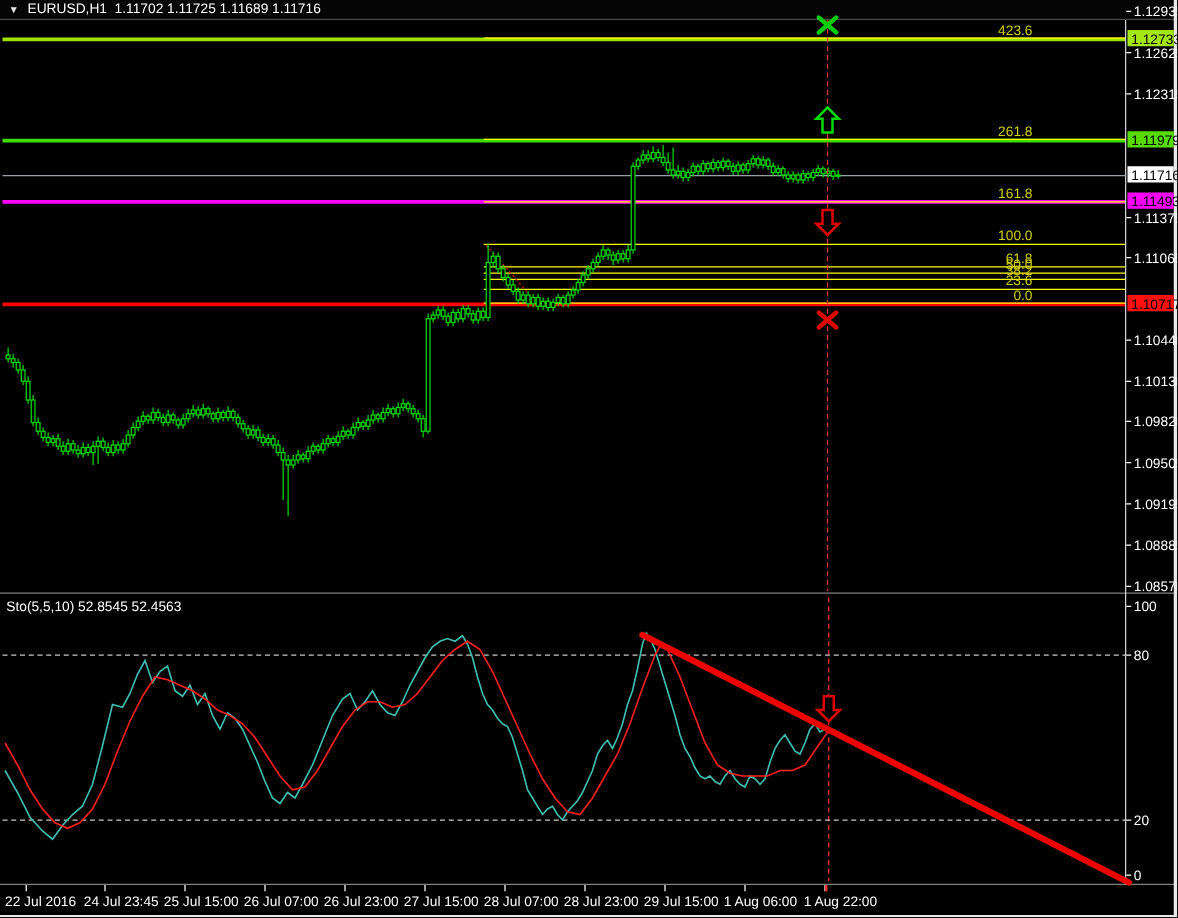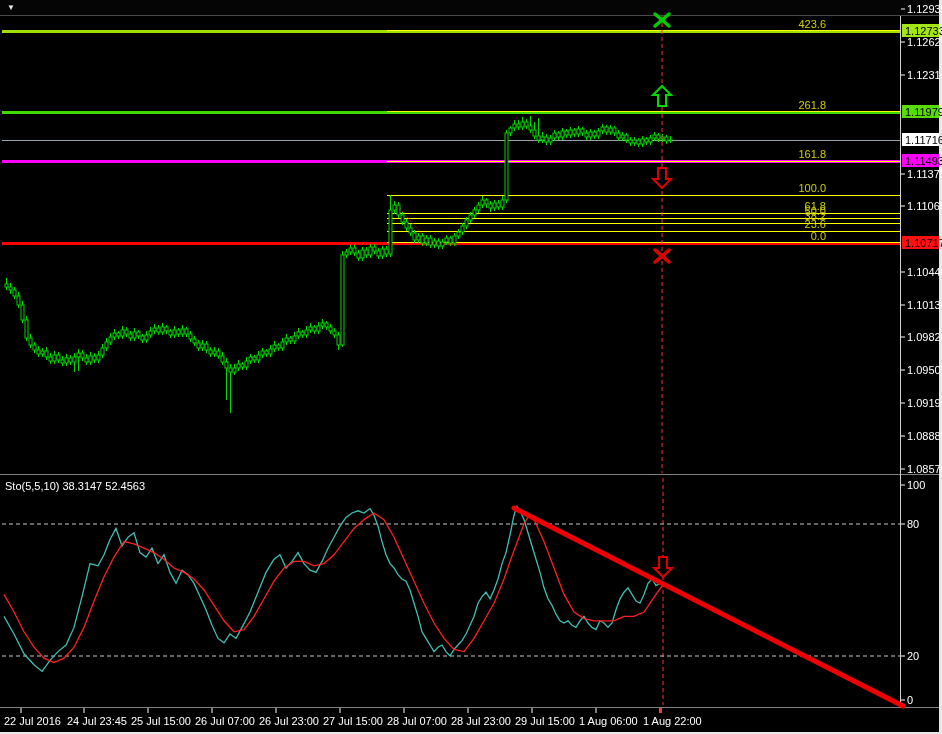--- a/index.html
+++ b/index.html
@@ -13,20 +13,21 @@
   #sto-label{position:absolute;left:5px;top:480px;color:#fff;font-size:11px;}
   svg{position:absolute;left:0;top:0;}
   svg text{font-family:"Liberation Sans",sans-serif;}
 </style>
 </head>
 <body>
 
 <div id="win">
   <div id="titlebar">
     <span id="menu-tri">▼</span>
+    <span id="title-text">EURUSD,H1  1.11702 1.11725 1.11689 1.11716</span>
   </div>
   <div id="titleline"></div>
   <svg id="cv" width="942" height="734" viewBox="0 0 942 734">
       <rect x="0" y="474" width="942" height="1" fill="#808080"></rect>
       <rect x="0" y="707" width="942" height="1" fill="#808080"></rect>
       <rect x="900" y="16" width="1" height="692" fill="#D0D0D0"></rect>
       <rect x="939" y="0" width="3" height="734" fill="#E8E8E8"></rect>
       <rect x="0" y="732" width="942" height="2" fill="#E8E8E8"></rect>
       <g>
         <rect x="2" y="30" width="898" height="3" fill="#A0E000"></rect>
@@ -473,14 +474,14 @@
         <line x1="901" y1="656" x2="905" y2="656" stroke="#fff"></line>
         <text x="907" y="660" fill="#FFFFFF" font-size="11">20</text>
         <line x1="901" y1="700" x2="905" y2="700" stroke="#fff"></line>
         <text x="907" y="704" fill="#FFFFFF" font-size="11">0</text>
         <polyline points="4,616.4 14,634.0 24,653.8 34,664.8 42,671.4 50,660.4 58,651.6 66,645.0 74,627.4 82,596.6 90,563.6 98,565.8 104,554.8 110,539.4 116,528.4 122,546.0 128,537.2 134,532.8 140,552.6 146,557.0 152,548.2 158,563.6 164,554.8 170,572.4 176,583.4 182,570.2 188,574.6 194,583.4 200,596.6 206,609.8 212,625.2 218,638.4 224,642.8 230,634.0 236,638.4 242,627.4 250,612.0 258,592.2 266,572.4 274,559.2 280,554.8 286,568.0 292,561.4 298,552.6 304,563.6 310,570.2 316,572.4 322,561.4 328,548.2 334,537.2 340,526.2 346,517.4 352,513.0 358,510.8 364,513.0 370,508.6 374,515.2 378,526.2 382,541.6 386,554.8 390,563.6 394,568.0 398,574.6 402,579.0 406,581.2 410,590.0 414,603.2 418,616.4 422,631.8 426,638.4 430,645.0 434,651.6 438,647.2 442,645.0 446,651.6 450,656.0 454,649.4 458,645.0 462,640.6 466,634.0 470,625.2 474,616.4 478,603.2 482,596.6 486,592.2 490,598.8 494,590.0 498,579.0 502,563.6 506,552.6 510,535.0 514,515.2 517,506.4 520,510.8 524,519.6 528,532.8 532,546.0 536,559.2 540,572.4 544,587.8 548,598.8 552,605.4 556,614.2 560,620.8 564,623.0 568,620.8 572,625.2 576,627.4 580,620.8 584,616.4 588,623.0 592,627.4 596,629.6 600,620.8 604,623.0 608,627.4 612,623.0 616,609.8 620,598.8 624,592.2 628,587.8 632,594.4 636,601.0 640,603.2 644,594.4 648,583.4 652,579.0 656,585.6 660,583.4 663,583.6" fill="none" stroke="#3FBFB4" stroke-width="1.3"></polyline>
         <polyline points="4,594.4 14,612.0 24,631.8 34,647.2 44,658.2 54,662.6 64,658.2 74,647.2 84,627.4 94,601.0 104,576.8 114,557.0 124,541.6 134,543.8 144,548.2 154,552.6 164,559.2 174,568.0 184,572.4 194,579.0 204,590.0 214,605.4 224,620.8 234,631.8 244,629.6 254,616.4 264,598.8 274,581.2 284,568.0 294,561.4 304,561.4 314,565.8 324,563.6 334,554.8 344,541.6 354,528.4 364,519.6 374,513.0 384,519.6 394,537.2 404,559.2 414,581.2 424,603.2 434,623.0 444,638.4 454,649.4 464,651.6 474,638.4 484,620.8 494,603.2 504,579.0 514,550.4 524,524.0 529,515.2 534,519.6 544,541.6 554,568.0 564,594.4 574,612.0 584,618.6 594,620.8 604,620.8 614,620.8 624,616.4 634,616.4 644,612.0 650,603.2 656,594.4 663,584.5" fill="none" stroke="#FF2020" stroke-width="1.3"></polyline>
         <line x1="514" y1="508" x2="903" y2="706" stroke="#EE0000" stroke-width="5" stroke-linecap="round"></line>
       </g>
       <path d="M663 577 L672 568 L667 568 L667 557 L659 557 L659 568 L654 568 Z" stroke="#DD0000" stroke-width="2" fill="#000"></path>
     </svg>
-  <div id="sto-label">Sto(5,5,10) 38.3147 52.4563</div>
+  <div id="sto-label">Sto(5,5,10) 52.8545 52.4563</div>
 </div>
 
 </body></html>

